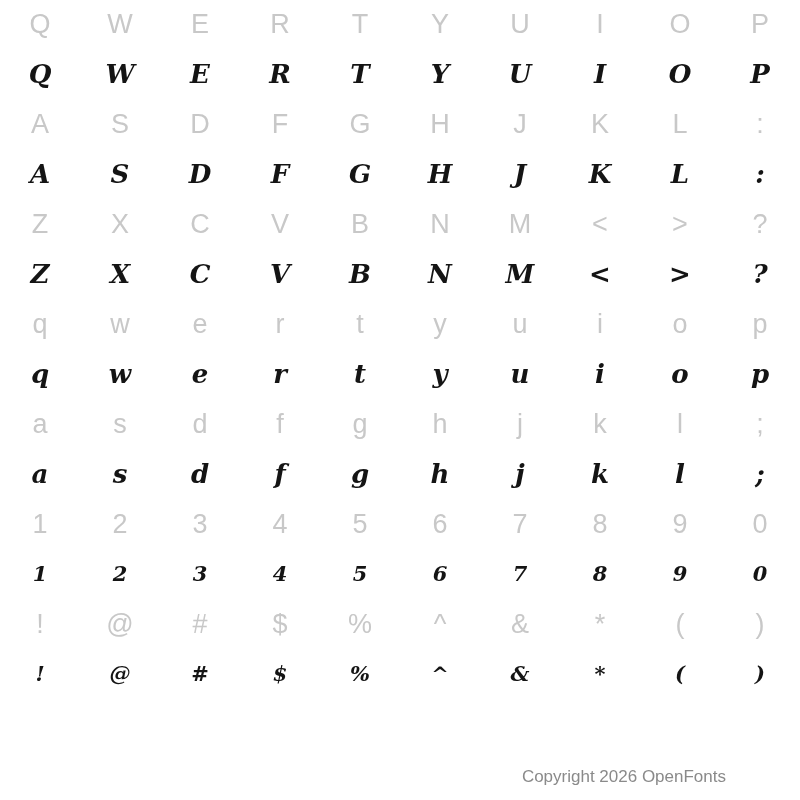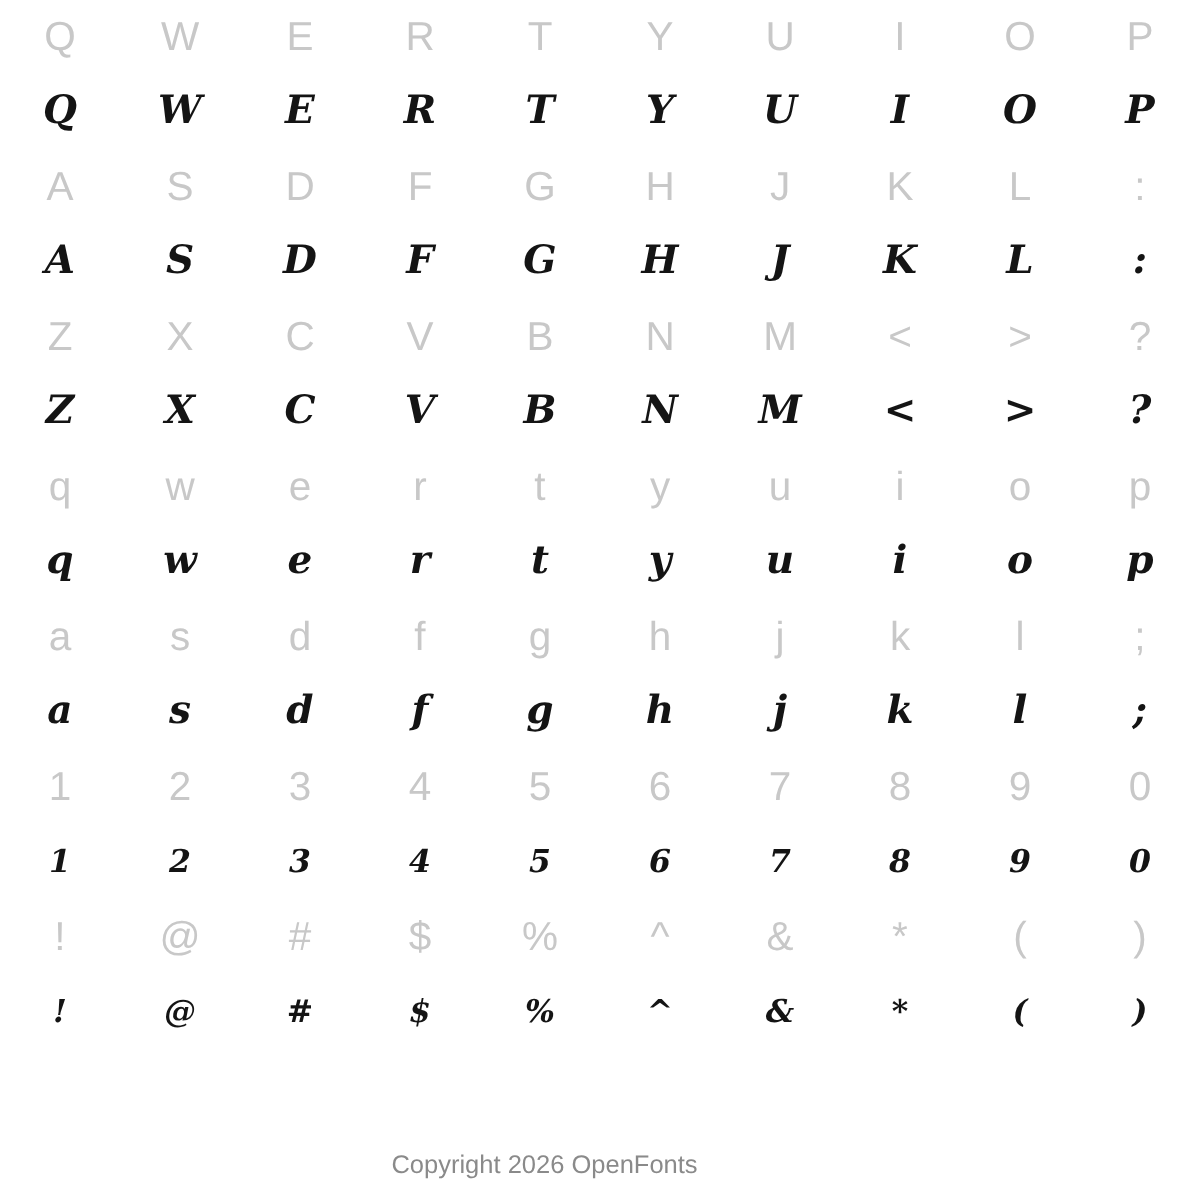--- a/index.html
+++ b/index.html
@@ -60,21 +60,21 @@
     letter-spacing: 0px;
   }
   .row-spec.small .cell {
     font-size: 21px;
   }
   .footer {
     position: absolute;
     left: 0;
     top: 785px;
     width: 800px;
-    text-align: center;
+    text-align: right;
     padding-right: 74px;
     box-sizing: border-box;
     color: #8a8a8a;
     font-size: 17px;
     font-family: "Liberation Sans", sans-serif;
     transform: translateY(-18px);
   }
 </style>
 </head>
 <body>

